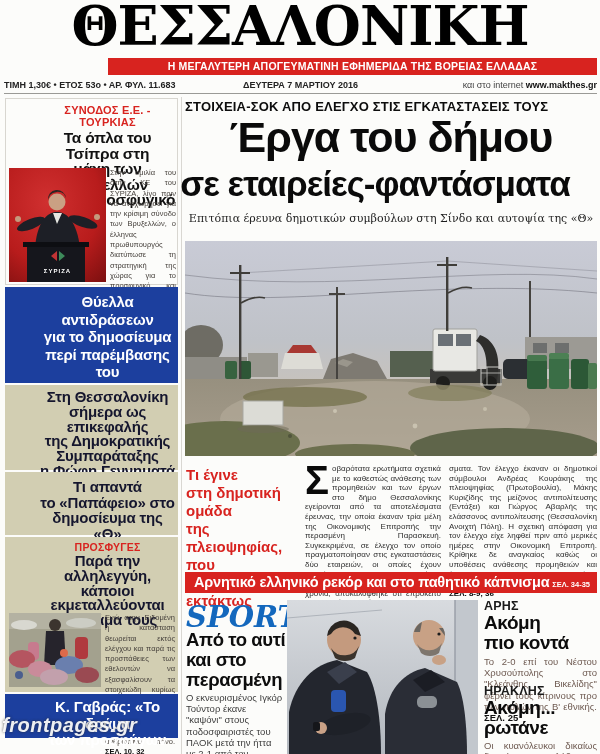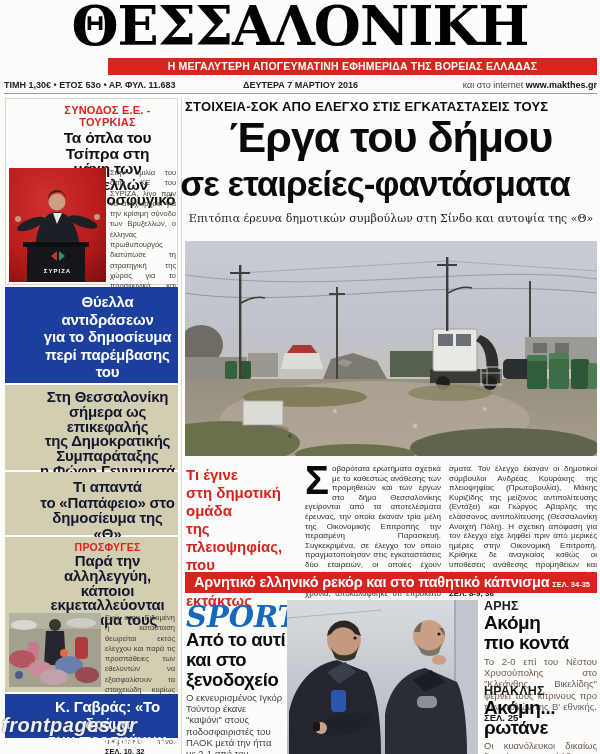--- a/index.html
+++ b/index.html
@@ -289,21 +289,21 @@
   </div>
 
   <div class="abs strip">
     <span class="t">Αρνητικό ελληνικό ρεκόρ και στο παθητικό κάπνισμα</span>
     <span class="p">ΣΕΛ. 34-35</span>
   </div>
 
   <div class="abs sports-logo">SPORTS</div>
   <div class="abs sports-head pre">Από το αυτί
 και στο
-ξενοδοχείο</div>
+περασμένη</div>
   <div class="abs sports-body">
     <span class="pre">Ο εκνευρισμένος Ιγκόρ Τούντορ έκανε "καψόνι" στους ποδοσφαιριστές του ΠΑΟΚ μετά την ήττα με 2-1 από τον Πανθρακικό, ενώ στη συνέντευξη Τύπου έκανε επιμερισμό ευθυνών και ξεκαθάρισε ότι δεν παραιτείται.
 </span>
   </div>
 
   <div class="abs photo-sports">
     <svg width="191" height="154" viewBox="0 0 191 154" preserveAspectRatio="none">
       <defs>
         <linearGradient id="van" x1="0" y1="0" x2="0" y2="1">
           <stop offset="0%" stop-color="#d8dbdf"></stop>

